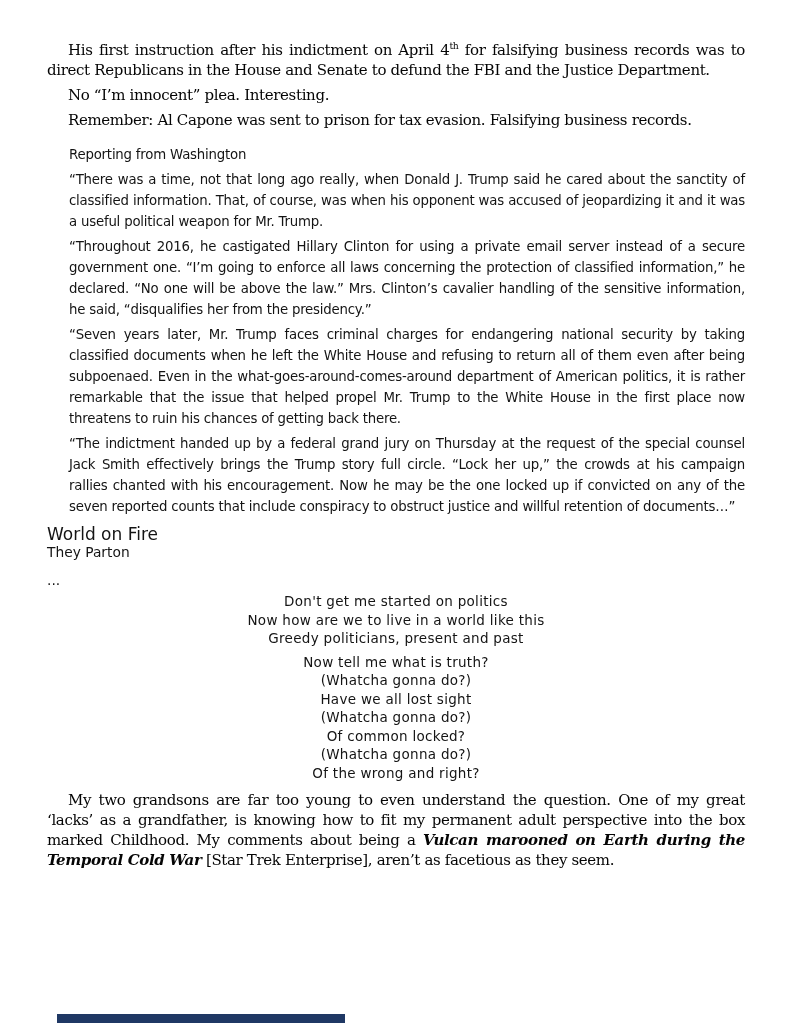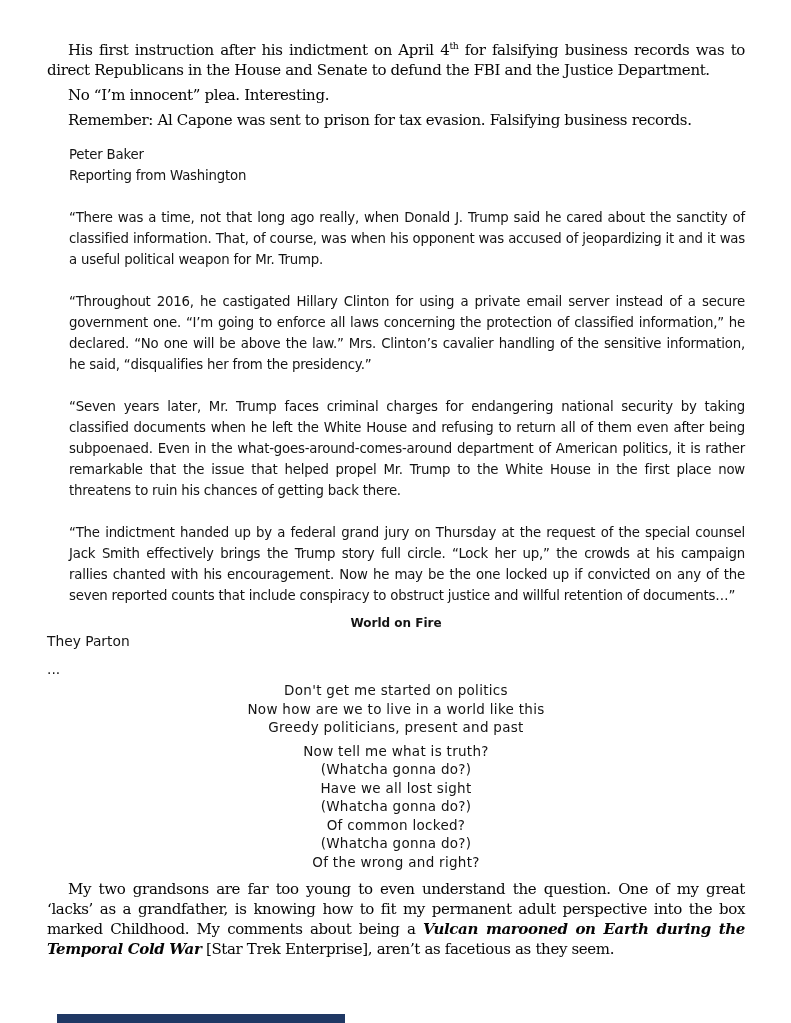--- a/index.html
+++ b/index.html
@@ -28,32 +28,32 @@
   .quote {
     margin:14px 46px 0 69px;
     font-family:"DejaVu Sans", sans-serif;
     font-size:13.3px;
     letter-spacing:-0.2px;
     line-height:21px;
     color:#141414;
     text-align:justify;
   }
   .qmeta { margin:0; }
-  .qp    { margin:21px 0 0 0; }
+  .qp    { margin:4px 0 0 0; }
   .u { text-underline-offset:2px; }
   .i { font-style:italic; font-weight:600; }
   sup { font-size:0.62em; line-height:0; }
 
   
   .song {
     margin:8px 46px 0 47px;
     font-family:"DejaVu Sans", sans-serif;
     color:#141414;
   }
-  .song-title   { font-weight:bold; font-size:12px; line-height:18px;text-align:center; }
+  .song-title   { font-weight:normal; font-size:17px; line-height:18px; }
   .song-artist  { font-size:13.8px; line-height:18px; }
   .song-ellipsis{ font-size:13.8px; line-height:13px; margin-top:13px; }
   .stanza  { font-size:13.5px; letter-spacing:0.3px; line-height:18.5px; margin-top:5px;text-align:center; }
   .lyr     { white-space:pre-wrap; }
 
   
   .next-page-bar {
     position:absolute;
     left:57px; top:1014px;
     width:288px; height:9px;
@@ -65,21 +65,20 @@
 
 <div class="page">
 
   <section class="intro">
     <p class="sp"><span>His first instruction after his indictment on April 4</span><sup>th</sup><span> for falsifying business records was to direct Republicans in the House and Senate to defund the FBI and the Justice Department.</span></p>
     <p class="sp">No “I’m innocent” plea. Interesting.</p>
     <p class="sp">Remember: Al Capone was sent to prison for tax evasion. Falsifying business records.</p>
   </section>
 
   <section class="quote">
-    <div class="qmeta">Peter Baker</div>
     <div class="qmeta">Reporting from Washington</div>
     <div>
         <p class="qp"><span>“There was a time, not that long ago really, when Donald J. Trump said he cared about the sanctity of classified information. That, of course, was when his opponent was accused of jeopardizing it and it was a useful political weapon for Mr. Trump.</span></p>
         <p class="qp"><span>“Throughout 2016, he castigated Hillary Clinton for using a private email server instead of a secure government one. “</span><span class="u">I’m going to enforce all laws concerning the protection of classified information</span><span>,” he declared. “</span><span class="u">No one will be above the law</span><span>.” </span><span class="u">Mrs. Clinton’s cavalier handling of the sensitive information, he said, “disqualifies her from the presidency</span><span>.”</span></p>
         <p class="qp"><span>“Seven years later, Mr. Trump faces criminal charges for endangering national security by taking classified documents when he left the White House and refusing to return all of them even after being subpoenaed. Even in the what-goes-around-comes-around department of American politics, it is rather remarkable that the issue that helped propel Mr. Trump to the White House in the first place now threatens to ruin his chances of getting back there.</span></p>
         <p class="qp"><span>“The indictment handed up by a federal grand jury on Thursday at the request of the special counsel Jack Smith effectively brings the Trump story full circle. “Lock her up,” the crowds at his campaign rallies chanted with his encouragement. Now he may be the one locked up if convicted on any of the seven reported counts that include conspiracy to obstruct justice and willful retention of documents…”</span></p>
       </div>
   </section>
 
 

